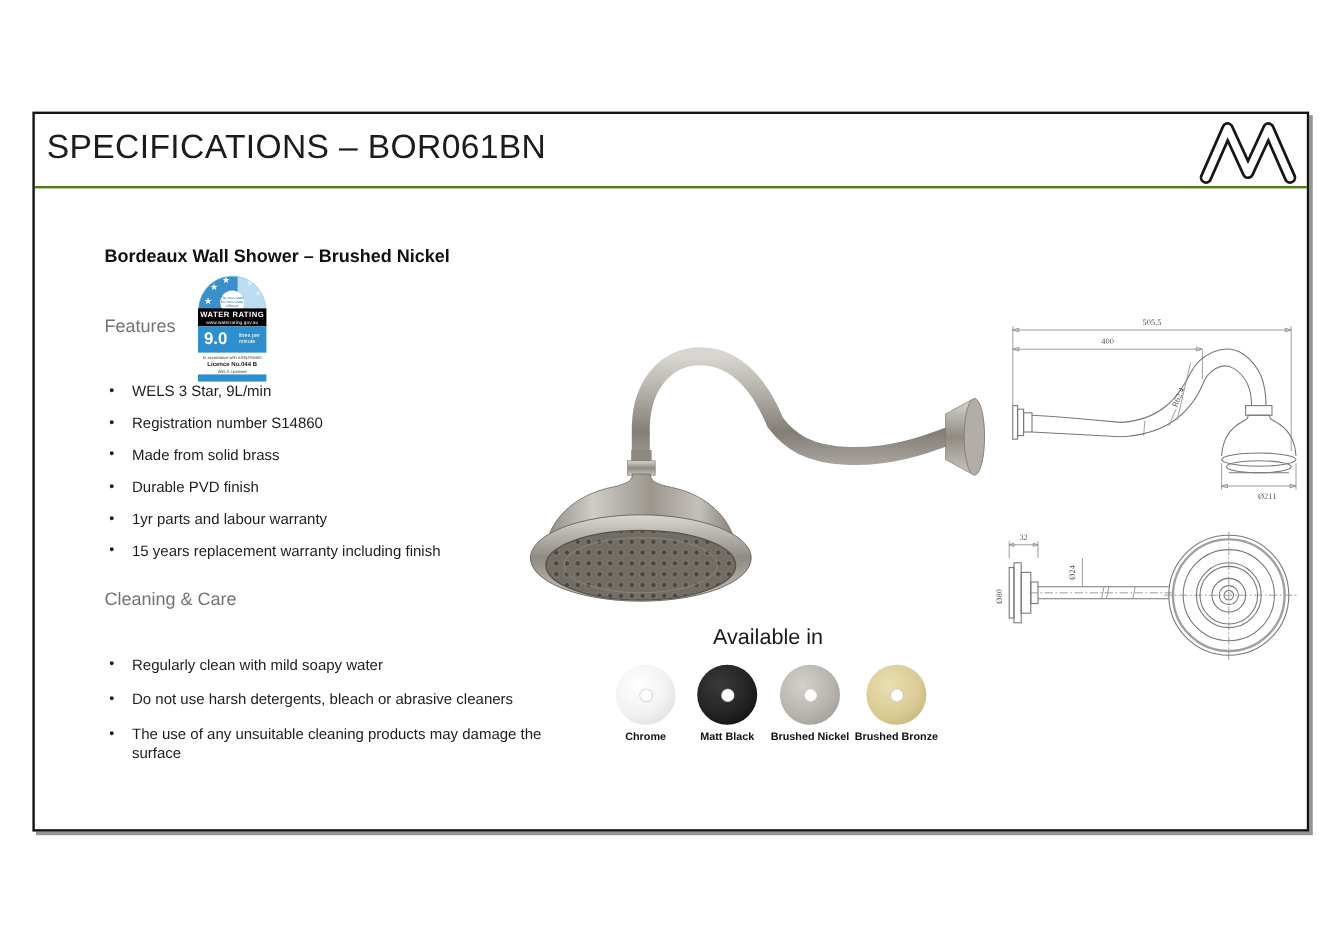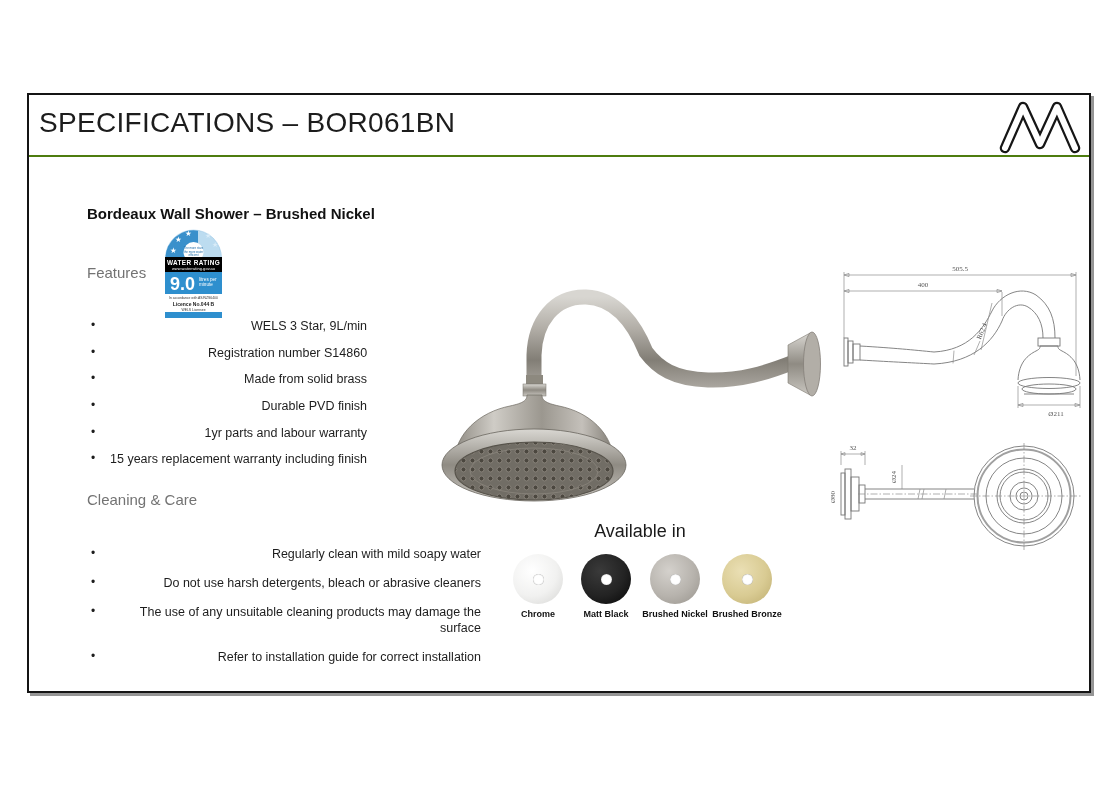--- a/index.html
+++ b/index.html
@@ -11,36 +11,36 @@
   }
   .titlebar { position:absolute; left:0; top:0; width:100%; height:62px; border-bottom:2px solid #4d7c0f; }
   .title { position:absolute; left:10px; top:12px; font-size:28px; letter-spacing:.3px; color:#1c1c1c; font-weight:400; }
   .logo { position:absolute; right:6px; top:5px; }
 
   .prod-heading { position:absolute; left:58px; top:110px; font-size:15px; font-weight:bold; color:#111; }
   .sec-heading  { position:absolute; font-size:15px; font-weight:normal; color:#737373; }
   #features-heading { left:58px; top:169px; }
   #cleaning-heading { left:58px; top:396px; }
 
-  ul.blist { position:absolute; list-style:none;text-align:right; }
+  ul.blist { position:absolute; list-style:none; }
   ul.blist li { position:relative; padding-left:21px; font-size:12.5px; line-height:1.25; color:#1d1d1d; }
   ul.blist li::before { content:"•"; position:absolute; left:2px; top:-1px; font-size:12px; color:#1d1d1d; }
   #features-list { left:60px; top:224px; }
   #features-list li { margin-bottom:11px; }
   #cleaning-list { left:60px; top:452px; width:392px; }
   #cleaning-list li { margin-bottom:13.5px; }
 
   
   .wels { position:absolute; left:136px; top:133px; width:57px; height:90px; font-family:"Liberation Sans",sans-serif; }
   .wels .arch { position:absolute; left:0; top:0; width:57px; height:30px; }
   .wels .band { position:absolute; left:0; top:29px; width:57px; height:15px; background:#000; color:#fff; text-align:center; }
   .wels .band .b1 { font-size:6.4px; font-weight:bold; letter-spacing:.4px; padding-top:2px; }
   .wels .band .b2 { font-size:3.9px; letter-spacing:.1px; }
   .wels .blue { position:absolute; left:0; top:44px; width:57px; height:22px; background:#2e8fce; color:#fff; }
-  .wels .blue .val { position:absolute; left:5px; top:2px; font-size:18px; font-weight:bold; }
+  .wels .blue .val { position:absolute; left:5px; top:2px; font-size:14px; font-weight:bold; }
   .wels .blue .unit { position:absolute; left:34px; top:5px; font-size:4.6px; line-height:1.15; }
   .wels .white { position:absolute; left:0; top:66px; width:57px; height:18px; background:#fff; text-align:center; color:#333; }
   .wels .white .n1 { font-size:3.4px; padding-top:2px; }
   .wels .white .n2 { font-size:5px; font-weight:bold; color:#222; padding-top:1px; }
   .wels .white .n3 { font-size:3.4px; padding-top:1px; }
   .wels .strip { position:absolute; left:0; top:84px; width:57px; height:6px; background:#2e8fce; }
 
   
   .avail-heading { position:absolute; left:481px; top:426px; width:260px; text-align:center; font-size:18px; color:#1a1a1a; }
   .swatch { position:absolute; width:72px; text-align:center; }
@@ -120,21 +120,20 @@
     <li>Durable PVD finish</li>
     <li>1yr parts and labour warranty</li>
     <li>15 years replacement warranty including finish</li>
   </ul>
 
   <div class="sec-heading" id="cleaning-heading">Cleaning &amp; Care</div>
   <ul class="blist" id="cleaning-list">
     <li>Regularly clean with mild soapy water</li>
     <li>Do not use harsh detergents, bleach or abrasive cleaners</li>
     <li>The use of any unsuitable cleaning products may damage the surface</li>
-    <li>Refer to installation guide for correct installation</li>
   </ul>
 
   <svg class="photo" width="398" height="240" viewBox="0 0 398 240">
     <defs>
       <linearGradient id="tubeg" x1="0" y1="0" x2="0" y2="1">
         <stop offset="0" stop-color="#d8d6d1"></stop>
           <stop offset="0.35" stop-color="#b2aea7"></stop>
         <stop offset="0.7" stop-color="#827e76"></stop>
           <stop offset="1" stop-color="#a9a59e"></stop>
       </linearGradient>

